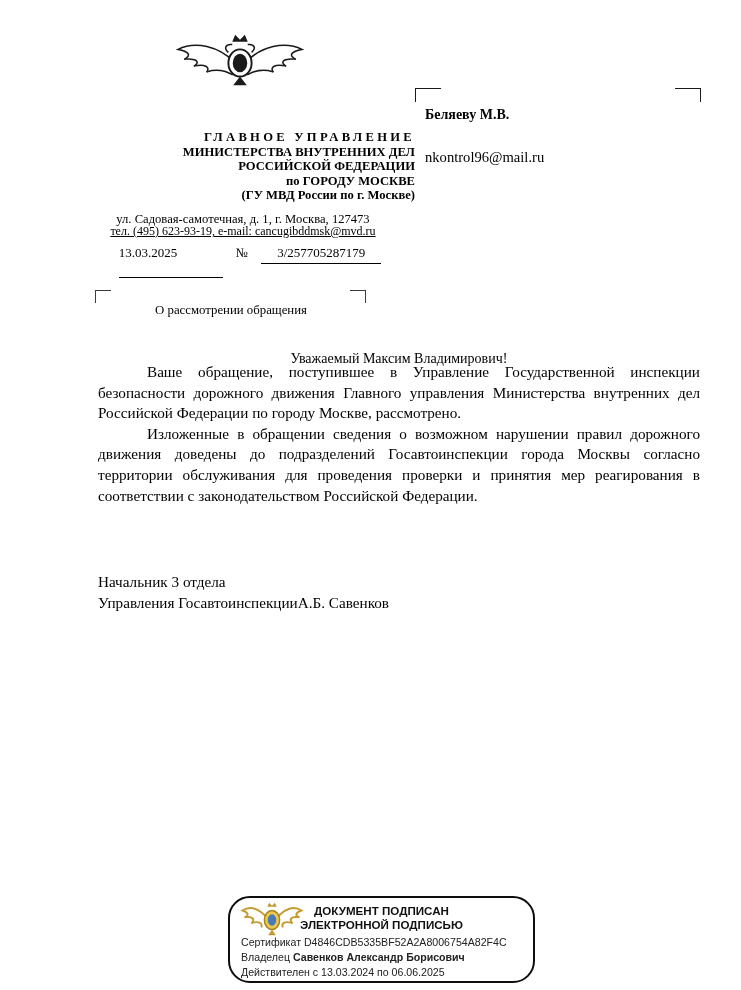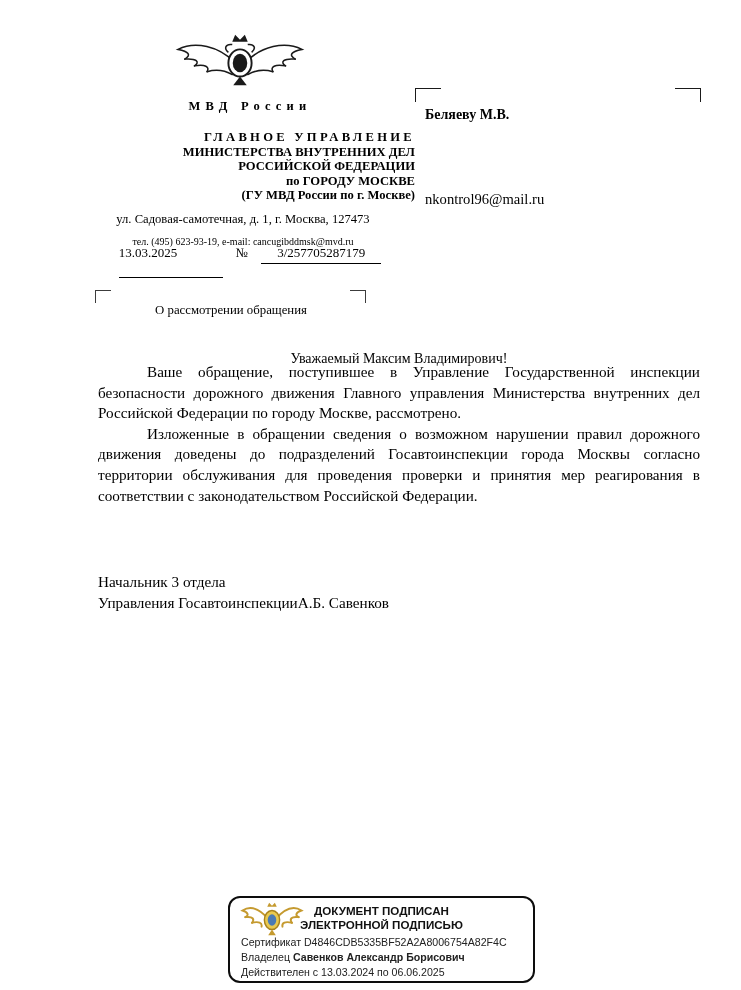--- a/index.html
+++ b/index.html
@@ -8,50 +8,50 @@
     font-family:"Liberation Serif", serif;color:#000;margin:0 auto;overflow:hidden;
   }
   
   .top-emblem{position:absolute;left:172px;top:31px;width:136px;height:60px;}
   .org-abbrev{position:absolute;left:85px;top:99px;width:330px;text-align:center;
     font-weight:bold;font-size:12.5px;letter-spacing:0.42em;}
   .org-block{position:absolute;left:85px;top:130px;width:330px;text-align:right;
     font-weight:bold;font-size:12.6px;line-height:14.6px;}
   .org-line-spaced{letter-spacing:0.26em;}
   .address-line{position:absolute;left:78px;top:212px;width:330px;text-align:center;font-size:12.6px;}
-  .contacts-line{position:absolute;left:78px;top:236px;width:330px;text-align:center;font-size:10px;}
+  .contacts-line{position:absolute;left:78px;top:224px;width:330px;text-align:center;font-size:12px;text-decoration:underline;}
   .ref-line{position:absolute;left:85px;top:245px;width:330px;display:flex;
     justify-content:center;align-items:baseline;font-size:13px;}
   .ref-date{display:inline-block;width:104px;border-bottom:1.2px solid #000;padding-bottom:16px;}
   .ref-no{margin:0 13px;}
   .ref-number{display:inline-block;width:120px;text-align:center;border-bottom:1.2px solid #000;padding-bottom:2px;}
   
   .corner{position:absolute;}
   .c-tl{border-top:1.5px solid #1a1a1a;border-left:1.5px solid #1a1a1a;}
   .c-tr{border-top:1.5px solid #1a1a1a;border-right:1.5px solid #1a1a1a;}
   .rcpt-tl{left:415px;top:88px;width:25px;height:13px;}
   .rcpt-tr{left:675px;top:88px;width:25px;height:13px;}
   .subj-tl{left:95px;top:290px;width:15px;height:12px;border-color:#3c3c3c;}
   .subj-tr{left:350px;top:290px;width:15px;height:12px;border-color:#3c3c3c;}
   
   .recipient-name{position:absolute;left:425px;top:107px;font-size:14px;font-weight:bold;}
-  .recipient-email{position:absolute;left:425px;top:149px;font-size:14.6px;margin-top:42px;}
+  .recipient-email{position:absolute;left:425px;top:149px;font-size:14.6px;}
   
   .subject{position:absolute;left:95px;top:303px;width:272px;text-align:center;font-size:12.8px;}
   
   .salutation{position:absolute;left:98px;top:351px;width:602px;text-align:center;font-size:14px;}
   .body-text{position:absolute;left:98px;top:362px;width:602px;font-size:15.2px;
     line-height:20.6px;text-align:justify;}
   .body-text p{margin:0;text-indent:49px;}
   
   .signature{position:absolute;left:98px;top:572px;width:602px;font-size:15.2px;line-height:20.6px;}
   .sig-row2{display:flex;justify-content:flex-start;}
   
   .stamp{position:absolute;left:228px;top:896px;width:307px;height:87px;box-sizing:border-box;
-    border:2.5px solid #0d0d0d;border-radius:12px;background:#fff;
+    border:2.5px solid #0d0d0d;border-radius:22px;background:#fff;
     font-family:"Liberation Sans", sans-serif;}
   .stamp-emblem{position:absolute;left:10px;top:2px;width:64px;height:40px;}
   .stamp-title{position:absolute;left:0;right:0;top:6px;text-align:center;
     font-weight:bold;font-size:11.6px;line-height:13.6px;color:#111;}
   .stamp-details{position:absolute;left:11px;top:37px;font-size:10.6px;line-height:15.2px;color:#222;}
   .owner-value{font-weight:bold;}
 </style>
 </head>
 <body>
 
@@ -71,21 +71,20 @@
       </g>
       <path d="M65 4 l5 5 5 -5 3 7 h-16 z" fill="#1a1a1a"></path>
       <path d="M62 14 c-7 -1 -9 4 -4 8" stroke="#1a1a1a" fill="none" stroke-width="1.6"></path>
       <path d="M78 14 c7 -1 9 4 4 8" stroke="#1a1a1a" fill="none" stroke-width="1.6"></path>
       <ellipse cx="70" cy="33" rx="12" ry="14" fill="#ffffff" stroke="#1a1a1a" stroke-width="2"></ellipse>
       <ellipse cx="70" cy="33" rx="7.5" ry="9.5" fill="#1a1a1a"></ellipse>
       <path d="M70 47 l-7 9 h14 z" fill="#1a1a1a"></path>
     </svg>
   </div>
 
-  <div class="org-abbrev">МВД России</div>
 
   <div class="org-block">
     <div class="org-line-spaced">ГЛАВНОЕ УПРАВЛЕНИЕ</div>
     <div>МИНИСТЕРСТВА ВНУТРЕННИХ ДЕЛ</div>
     <div>РОССИЙСКОЙ ФЕДЕРАЦИИ</div>
     <div>по ГОРОДУ МОСКВЕ</div>
     <div>(ГУ МВД России по г. Москве)</div>
   </div>
 
   <div class="address-line">ул. Садовая-самотечная, д. 1, г. Москва, 127473</div>

